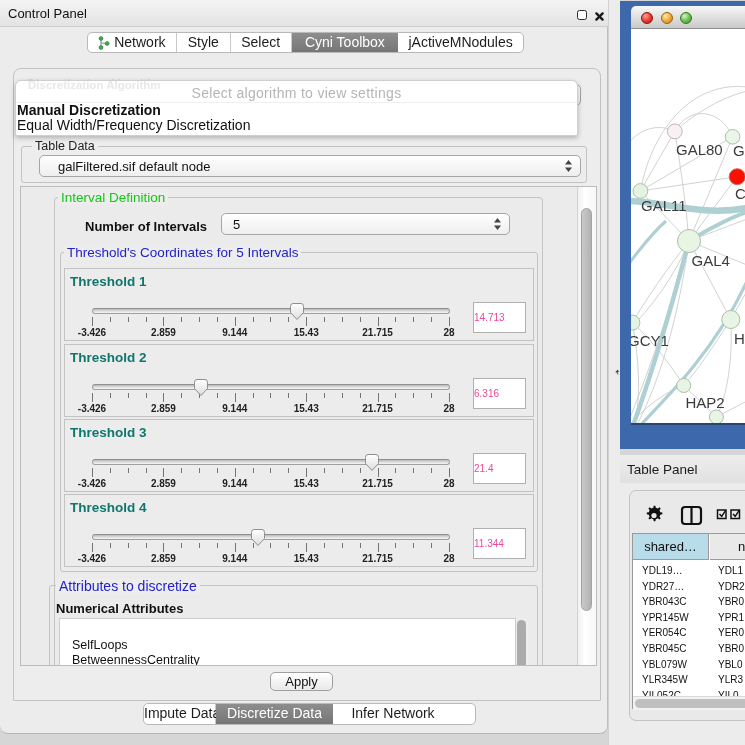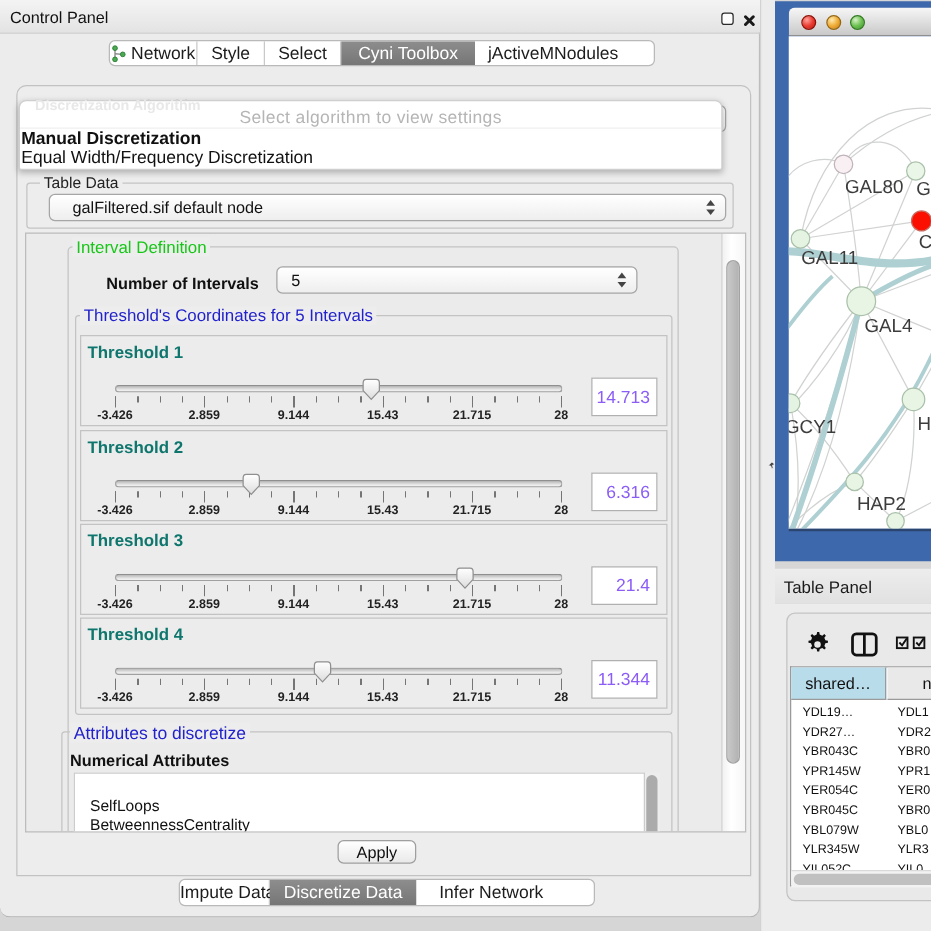--- a/index.html
+++ b/index.html
@@ -55,21 +55,21 @@
 
 .thbox { position:absolute; left:43px; width:470px; height:73px; border:1px solid #c3c3c3; background:#ececec; }
 .thbox .tl { position:absolute; left:5px; top:5px; font-size:13.5px; font-weight:bold; color:#0f766e; }
 .groove { position:absolute; left:27px; top:38.5px; width:358px; height:6px; background:linear-gradient(#b9b9b9,#e8e8e8 70%,#f3f3f3); border:1px solid #a0a0a0; border-top-color:#8f8f8f; border-radius:3px; }
 .ticks-min { position:absolute; left:27px; top:48px; width:359px; height:5px;
   background-image:repeating-linear-gradient(to right,#757575 0px,#757575 1px,transparent 1px,transparent 17.85px); }
 .ticks-maj { position:absolute; left:27px; top:48px; width:359px; height:9px;
   background-image:repeating-linear-gradient(to right,#757575 0px,#757575 1px,transparent 1px,transparent 71.4px); }
 .tlab { position:absolute; top:58px; font-size:10px; font-weight:bold; color:#222; transform:translateX(-50%); }
 .vbox { position:absolute; left:408px; top:33px; width:53px; height:31px; background:#fff; border:1px solid #b0b0b0;
-  font-size:14px; color:#8b5cf6; text-align:right; line-height:29px; padding-right:5px; }
+  font-size:10px; color:#ec4899; text-align:left; line-height:29px; padding-right:5px; }
 .thumb { position:absolute; top:33px; width:16px; height:19px; }
 
 
 #attlist { background:#fff; border:1px solid #cccccc; font-size:12.5px; color:#111; padding-top:19px; }
 #attlist div { padding-left:12px; line-height:14.7px; }
 #alsb { position:absolute; background:#ededed; }
 #alsb .th { position:absolute; left:1px; top:2px; width:9px; height:60px; background:#ababab; border-radius:5px; }
 
 
 #applyb { left:270px; top:672px; width:63px; height:19px; background:linear-gradient(#ffffff,#e9e9e9);
@@ -247,21 +247,21 @@
       </div>
     <div class="abs" id="float-ic"></div>
     <svg class="abs" style="left:594.5px; top:11.5px;" width="9" height="9" viewBox="0 0 9 9">
         <g stroke="#1a1a1a" stroke-width="2.4" stroke-linecap="round">
           <path d="M 1.4,1.4 L 7.6,7.6"></path>
           <path d="M 7.6,1.4 L 1.4,7.6"></path>
         </g>
       </svg>
 
     <div class="abs tabbar" id="toptabs">
-      <div class="tab" style="width:70px;"><svg width="12" height="14" viewBox="0 0 12 14" style="vertical-align:-2.5px; margin-right:4px;">
+      <div class="tab" style="width:89px;"><svg width="12" height="14" viewBox="0 0 12 14" style="vertical-align:-2.5px; margin-right:4px;">
             <g stroke="#8a8a8a" stroke-width="1.1" fill="none">
               <path d="M 3,2.5 L 3,11.5"></path>
               <path d="M 3,7 L 9,7.5"></path>
             </g>
             <g fill="#4aaa52" stroke="#2c7c33" stroke-width="0.7">
               <circle cx="3" cy="2.5" r="1.9"></circle>
               <circle cx="3" cy="11.5" r="1.9"></circle>
               <circle cx="9.2" cy="7.5" r="1.9"></circle>
             </g>
           </svg>Network</div>

